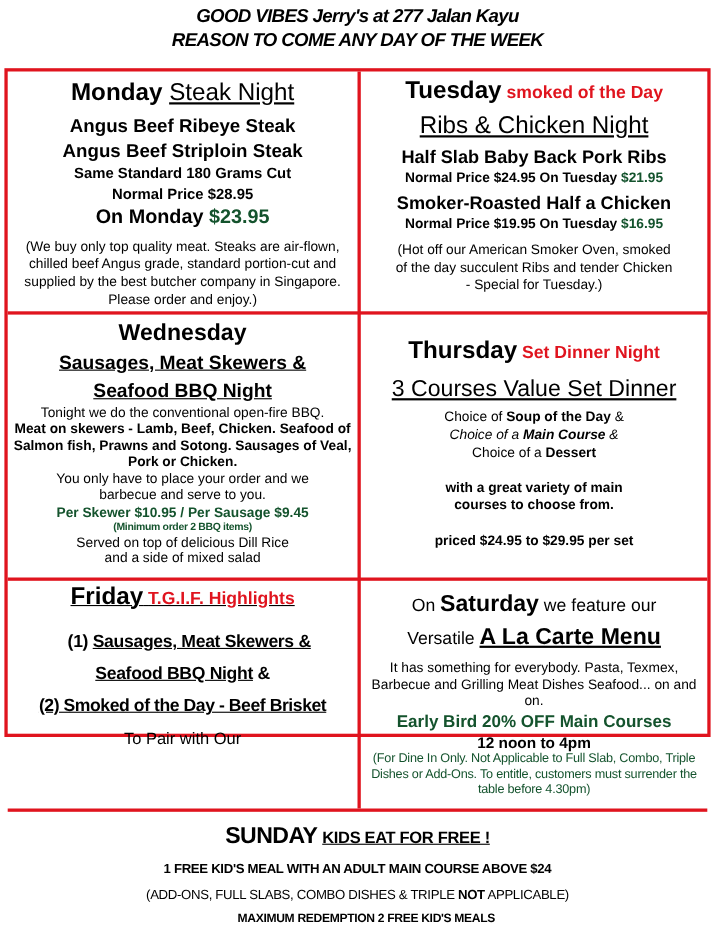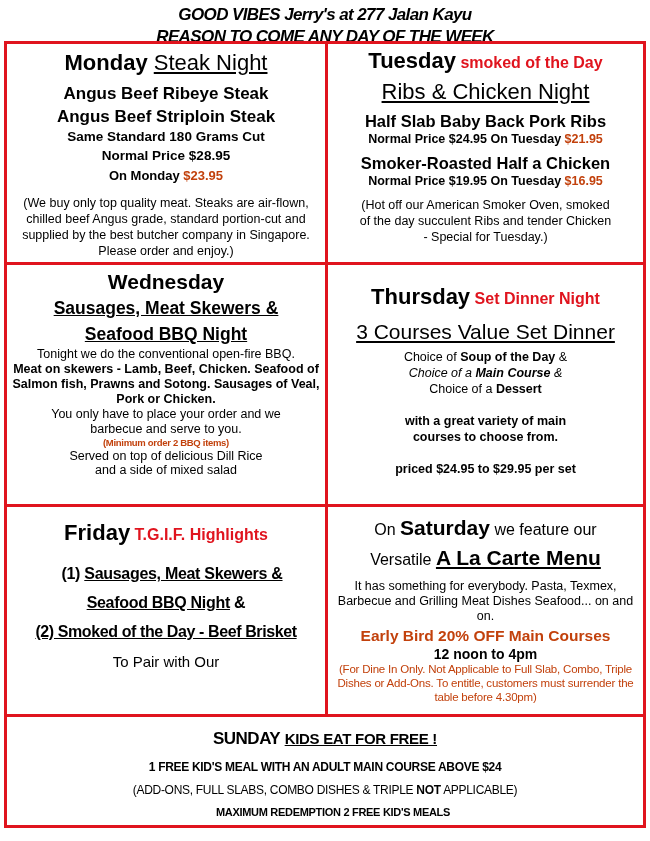--- a/index.html
+++ b/index.html
@@ -1,22 +1,22 @@
 <!DOCTYPE html>
 <html><head>
 <meta charset="utf-8">
 <style>
   html, body { margin:0; padding:0; background:#ffffff; }
   body { width:650px; height:841px; position:relative; overflow:hidden; font-family:"Liberation Sans", sans-serif; color:#000; }
   .hdr { position:absolute; left:0; top:4px; width:650px; text-align:center; font-weight:bold; font-style:italic; font-size:17px; line-height:22px; letter-spacing:-0.6px; }
-  .grid { position:absolute; left:4px; top:41px; width:642px; height:787px; border:3px solid #e0141e; box-sizing:border-box; }
+  .grid { position:absolute; left:4px; top:62px; width:642px; height:608px; border:3px solid #e0141e; box-sizing:border-box; }
   .vline { position:absolute; left:318px; top:0; width:3px; background:#e0141e; height:670px; }
   .hline { position:absolute; left:0; height:3px; width:100%; background:#e0141e; }
   .cell { position:absolute; text-align:center; overflow:hidden; }
-  .red { color:#c2410c; }
+  .red { color:#14532d; }
   .b { font-weight:bold; }
   .u { text-decoration:underline; }
   .day { font-weight:bold; font-size:22px; }
   .sub-red { font-weight:bold; color:#e0141e; font-size:16px; }
   p { margin:0; }
 </style>
 </head>
 <body>
 
 <div class="hdr">
@@ -32,21 +32,21 @@
 
   <div class="cell" style="left:0; top:0; width:318px; height:218px;">
     <div style="margin-top:5px; font-size:22px; line-height:28px;">
       <span class="b">Monday</span>
       <span class="u">Steak Night</span>
     </div>
     <p class="b" style="font-size:17px; line-height:23px; margin-top:5px;">Angus Beef Ribeye Steak</p>
     <p class="b" style="font-size:17px; line-height:23px;">Angus Beef Striploin Steak</p>
     <p class="b" style="font-size:13.5px; line-height:18px;">Same Standard 180 Grams Cut</p>
     <p class="b" style="font-size:13.5px; line-height:20px;">Normal Price $28.95</p>
-    <p class="b" style="font-size:13px; line-height:20px;"><span>On Monday </span><span class="red">$23.95</span></p>
+    <p class="b" style="font-size:18px; line-height:20px;"><span>On Monday </span><span class="red">$23.95</span></p>
     <p style="font-size:12.5px; line-height:16px; margin:9px 2px 0;">(We buy only top quality meat. Steaks are air-flown, chilled beef Angus grade, standard portion-cut and supplied by the best butcher company in Singapore. Please order and enjoy.)</p>
   </div>
 
   <div class="cell" style="left:321px; top:0; width:315px; height:218px;">
     <div style="margin-top:3px; line-height:28px;">
       <span class="day">Tuesday</span>
       <span class="sub-red">smoked of the Day</span>
     </div>
     <p class="u" style="font-size:22px; line-height:30px;">Ribs &amp; Chicken Night</p>
     <p class="b" style="font-size:16.5px; line-height:21px; margin-top:4px;">Half Slab Baby Back Pork Ribs</p>
@@ -56,39 +56,40 @@
     <p style="font-size:12.5px; line-height:16px; margin:8px 30px 0;">(Hot off our American Smoker Oven, smoked of the day succulent Ribs and tender Chicken - Special for Tuesday.)</p>
   </div>
 
   <div class="cell" style="left:0; top:221px; width:318px; height:239px;">
     <p class="b" style="font-size:21px; line-height:26px; margin-top:4px;">Wednesday</p>
     <p class="b u" style="font-size:17.5px; line-height:26px;">Sausages, Meat Skewers &amp;</p>
     <p class="b u" style="font-size:17.5px; line-height:26px;">Seafood BBQ Night</p>
     <p style="font-size:12.5px; line-height:15px;">Tonight we do the conventional open-fire BBQ.</p>
     <p class="b" style="font-size:12.5px; line-height:15px;">Meat on skewers - Lamb, Beef, Chicken. Seafood of Salmon fish, Prawns and Sotong. Sausages of Veal, Pork or Chicken.</p>
     <p style="font-size:12.5px; line-height:15px; margin:0 40px;">You only have to place  your order and we barbecue and serve to you.</p>
+    <p class="b red" style="font-size:12.5px; line-height:16px;">Per Skewer $10.95 / Per Sausage $9.45</p>
     <p class="b red" style="font-size:9.5px; line-height:12px; letter-spacing:-0.3px;">(Minimum order 2 BBQ items)</p>
     <p style="font-size:12.5px; line-height:14px; margin:0 60px;">Served on top of delicious Dill Rice and a side of mixed salad</p>
   </div>
 
   <div class="cell" style="left:321px; top:221px; width:315px; height:239px;">
     <div style="margin-top:18px; line-height:28px;">
       <span class="day">Thursday</span>
       <span class="sub-red">Set Dinner Night</span>
     </div>
     <p class="u" style="font-size:21px; line-height:30px; margin-top:4px;">3 Courses Value Set Dinner</p>
     <p style="font-size:12.5px; line-height:16px; margin-top:2px;"><span>Choice of </span><span class="b">Soup of the Day</span><span> &amp;</span></p>
     <p style="font-size:12.5px; line-height:16px;font-style:italic;"><span>Choice of a </span><span class="b">Main Course</span><span> &amp;</span></p>
     <p style="font-size:12.5px; line-height:16px;"><span>Choice of a </span><span class="b">Dessert</span></p>
     <p class="b" style="font-size:12.5px; line-height:16px; margin:16px 70px 0;">with a great variety of main courses to choose from.</p>
     <p class="b" style="font-size:12.5px; line-height:16px; margin-top:16px;">priced $24.95 to $29.95 per set</p>
   </div>
 
   <div class="cell" style="left:0; top:463px; width:318px; height:207px;">
-    <div style="margin-top:12px; line-height:28px;">
+    <div style="line-height:28px;text-decoration:underline;">
       <span class="day">Friday</span>
       <span class="sub-red">T.G.I.F. Highlights</span>
     </div>
     <p class="b" style="font-size:16px; line-height:29px; margin-top:10px; letter-spacing:-0.3px;padding-left:12px;"><span>(1) </span><span class="u">Sausages, Meat Skewers &amp;</span></p>
     <p class="b" style="font-size:16px; line-height:29px; letter-spacing:-0.3px;"><span class="u">Seafood BBQ Night</span><span> &amp;</span></p>
     <p class="b u" style="font-size:16px; line-height:29px; letter-spacing:-0.4px;">(2) Smoked of the Day - Beef Brisket</p>
     <p style="font-size:15px; line-height:20px; margin-top:6px;">To Pair with Our</p>
   </div>
 
   <div class="cell" style="left:321px; top:463px; width:315px; height:207px;">
@@ -99,20 +100,20 @@
       <span>Versatile </span><span class="b u" style="font-size:21px;">A La Carte Menu</span>
     </div>
     <p style="font-size:12.5px; line-height:15px; margin-top:4px;">It has something for everybody.  Pasta, Texmex, Barbecue and Grilling Meat Dishes Seafood... on and on.</p>
     <p class="b red" style="font-size:15.5px; line-height:20px; margin-top:2px;">Early Bird 20% OFF Main Courses</p>
     <p class="b" style="font-size:14px; line-height:16px;">12 noon to 4pm</p>
     <p class="red" style="font-size:11.5px; line-height:14px; margin:0 4px; letter-spacing:-0.2px;">(For Dine In Only. Not Applicable to Full Slab, Combo, Triple Dishes or Add-Ons.  To entitle, customers must surrender the table before 4.30pm)</p>
   </div>
 
   <div class="cell" style="left:0; top:673px; width:636px; height:104px;">
     <div style="margin-top:8px; line-height:28px;">
-      <span class="b" style="font-size:17px; letter-spacing:-0.5px;text-align:center;">SUNDAY</span>
+      <span class="b" style="font-size:21px; letter-spacing:-0.5px;text-align:center;">SUNDAY</span>
       <span class="b u" style="font-size:15px; letter-spacing:-0.3px;">KIDS EAT FOR FREE !</span>
     </div>
     <p class="b" style="font-size:12px; line-height:24px; margin-top:2px; letter-spacing:-0.3px;">1 FREE KID'S MEAL WITH AN ADULT MAIN COURSE ABOVE $24</p>
     <p style="font-size:12px; line-height:22px; letter-spacing:-0.3px;"><span>(ADD-ONS, FULL SLABS, COMBO DISHES &amp; TRIPLE </span><span class="b">NOT</span><span> APPLICABLE)</span></p>
     <p class="b" style="font-size:11px; line-height:22px; letter-spacing:-0.3px;padding-left:16px;">MAXIMUM REDEMPTION 2 FREE KID'S MEALS</p>
   </div>
 </div>
 
 </body></html>

